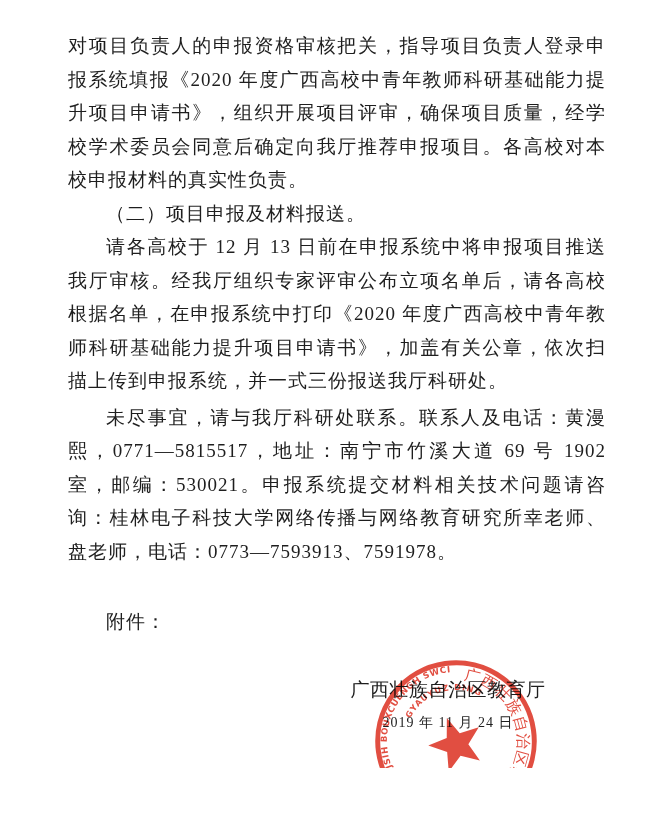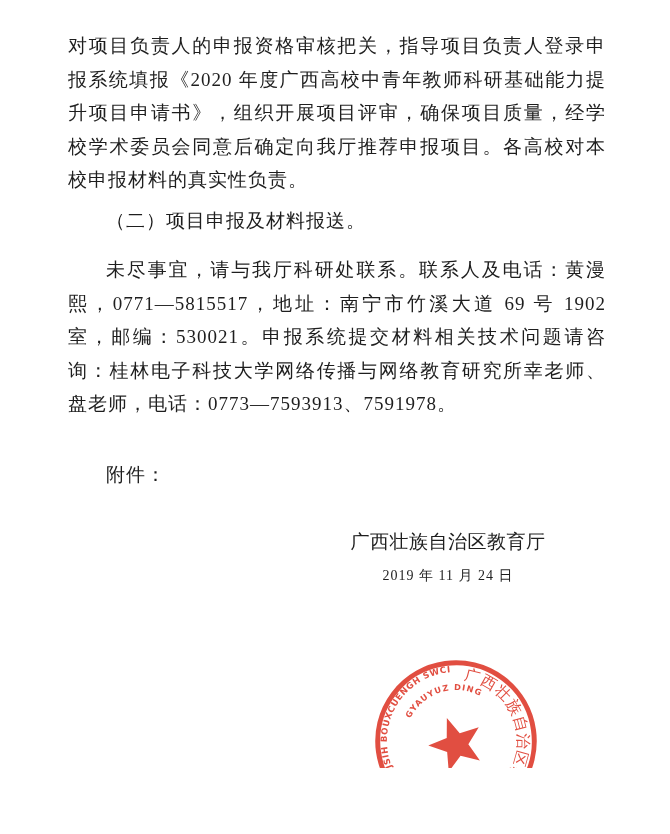--- a/index.html
+++ b/index.html
@@ -21,22 +21,22 @@
     padding: 29px 64px 0 68px;
   }
   .content p {
     margin: 0;
     font-size: 19px;
     line-height: 33.5px;
     letter-spacing: 1px;
     text-align: justify;
   }
   p.indent { text-indent: 2em; }
-  p.sec-heading { margin-top: 7px; }
-  p.para-gap { margin-top: 16px; }
+  p.sec-heading { }
+  p.para-gap { margin-top: 3px; }
 
   .attach {
     margin-top: 37px;
     padding-left: 38px;
     display: flex;
     font-size: 19px;
     line-height: 33.5px;
     letter-spacing: 1px;
   }
   .attach-label { flex: 0 0 auto; white-space: nowrap; }
@@ -102,20 +102,21 @@
   }
 </style>
 </head>
 <body>
 
 <div class="page">
 
   <div class="content">
     <p>对项目负责人的申报资格审核把关，指导项目负责人登录申报系统填报《2020 年度广西高校中青年教师科研基础能力提升项目申请书》，组织开展项目评审，确保项目质量，经学校学术委员会同意后确定向我厅推荐申报项目。各高校对本校申报材料的真实性负责。</p>
     <p class="indent sec-heading">（二）项目申报及材料报送。</p>
+    <p class="indent">请各高校于 12 月 13 日前在申报系统中将申报项目推送我厅审核。经我厅组织专家评审公布立项名单后，请各高校根据名单，在申报系统中打印《2020 年度广西高校中青年教师科研基础能力提升项目申请书》，加盖有关公章，依次扫描上传到申报系统，并一式三份报送我厅科研处。</p>
     <p class="indent para-gap">未尽事宜，请与我厅科研处联系。联系人及电话：黄漫熙，0771—5815517，地址：南宁市竹溪大道 69 号 1902 室，邮编：530021。申报系统提交材料相关技术问题请咨询：桂林电子科技大学网络传播与网络教育研究所幸老师、盘老师，电话：0773—7593913、7591978。</p>
 
     <div class="attach">
       <span class="attach-label">附件：</span>
     </div>
 
     <div class="sign-block">
       <div class="signer">广西壮族自治区教育厅</div>
       <div class="issue-date">2019 年 11 月 24 日</div>
     </div>

